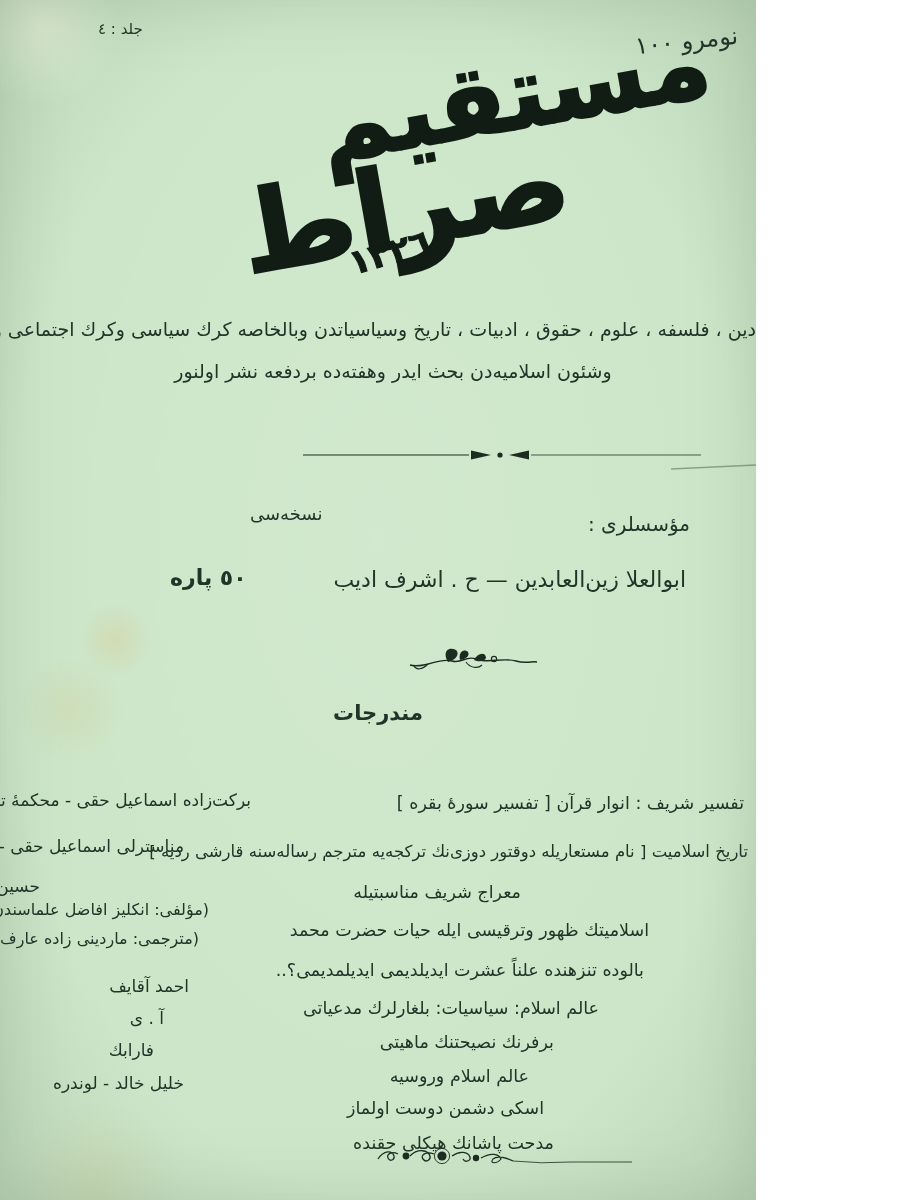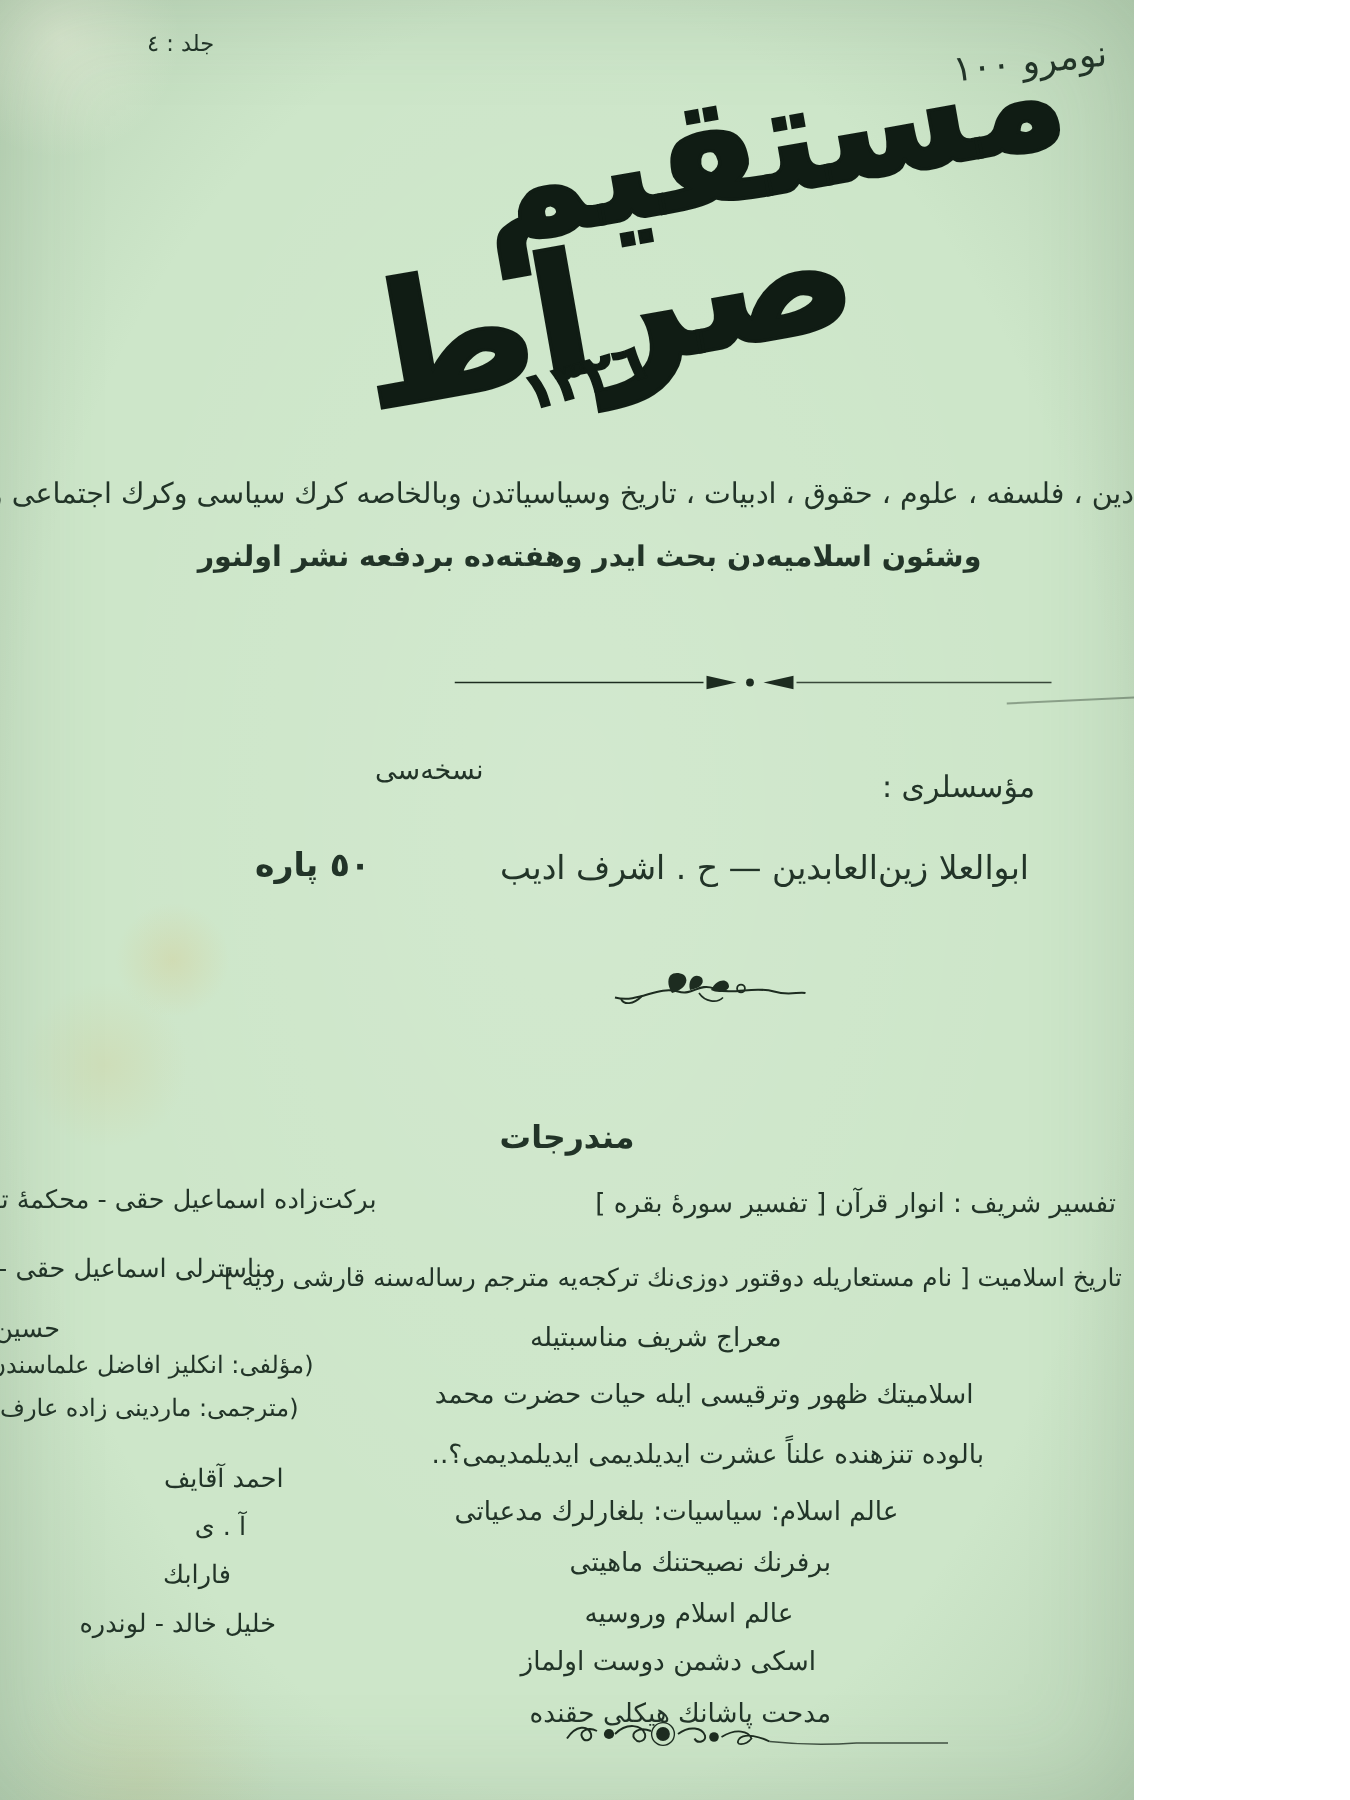--- a/index.html
+++ b/index.html
@@ -44,42 +44,42 @@
     position:absolute;left:118px;top:182px;
     font-size:34px;font-weight:bold;color:#101c14;
     transform:rotate(-16deg);
     -webkit-text-stroke:1px #101c14;
   }
   .subtitle{font-size:19px;padding-left:30px;}
   .founders-label{right:66px;top:512px;font-size:20px;}
   .founders-names{right:70px;top:566px;font-size:22px;}
   .copy-label{left:250px;top:503px;font-size:18px;}
   .price{left:170px;top:564px;font-size:22px;font-weight:bold;}
-  .contents-heading{top:745px;font-size:21px;font-weight:bold;}
+  .contents-heading{top:700px;font-size:21px;font-weight:bold;}
   .content-title{font-size:17.5px;}
   .content-author{font-size:17px;}
   .orn{position:absolute;}
   svg .ink{stroke:#1d2c20;}
 </style>
 </head>
 <body>
 
 <div class="page">
 
   <div class="txt" style="left:98px;top:20px;font-size:15px;">جلد : ٤</div>
   <div class="txt" style="right:18px;top:26px;font-size:24px;transform:rotate(-6deg);">نومرو ١٠٠</div>
 
   <div class="masthead">
     <span class="word word-top">مستقيم</span>
     <span class="word word-bottom">صراط</span>
     <span class="year">١٣٢٦</span>
   </div>
 
   <div class="txt center subtitle" style="top:318px;">دين ، فلسفه ، علوم ، حقوق ، ادبيات ، تاريخ وسياسياتدن وبالخاصه كرك سياسى وكرك اجتماعى ومدنى احوال</div>
-  <div class="txt center subtitle" style="top:360px;font-weight:bold;">وشئون اسلاميه‌دن بحث ايدر وهفته‌ده بردفعه نشر اولنور</div>
+  <div class="txt center subtitle" style="top:360px;">وشئون اسلاميه‌دن بحث ايدر وهفته‌ده بردفعه نشر اولنور</div>
 
   <div class="orn" style="left:303px;top:447px;">
     <svg width="400" height="16" viewBox="0 0 400 16">
       <path class="ink" d="M0 8 H166" stroke="#1d2c20" stroke-width="1.1" fill="none"></path>
       <polygon points="188,8 168,3.5 168,12.5" fill="#1d2c20"></polygon>
       <circle cx="197" cy="8" r="2.6" fill="#1d2c20"></circle>
       <polygon points="206,8 226,3.5 226,12.5" fill="#1d2c20"></polygon>
       <path class="ink" d="M228 8 H398" stroke="#1d2c20" stroke-width="0.9" fill="none" opacity="0.85"></path>
     </svg>
   </div>
@@ -106,21 +106,21 @@
       <path d="M58 14 C62 20 70 21 74 17" stroke="#1d2c20" stroke-width="1.1" fill="none"></path>
     </svg>
   </div>
 
   <div class="txt center contents-heading">مندرجات</div>
 
   <div class="txt content-title" style="right:12px;top:793px;">تفسير شريف : انوار قرآن [ تفسير سورهٔ بقره ]</div>
   <div class="txt content-title" style="right:8px;top:842px;font-size:16.5px;">تاريخ اسلاميت [ نام مستعاريله دوقتور دوزى‌نك تركجه‌يه مترجم رساله‌سنه قارشى رديه ]</div>
   <div class="txt content-title" style="right:235px;top:882px;">معراج شريف مناسبتيله</div>
   <div class="txt content-title" style="right:107px;top:920px;">اسلاميتك ظهور وترقيسى ايله حيات حضرت محمد</div>
-  <div class="txt content-title" style="right:100px;top:960px;">بالوده تنزهنده علناً عشرت ايديلديمى ايديلمديمى؟..</div>
+  <div class="txt content-title" style="right:112px;top:960px;">بالوده تنزهنده علناً عشرت ايديلديمى ايديلمديمى؟..</div>
   <div class="txt content-title" style="right:157px;top:998px;">عالم اسلام: سياسيات: بلغارلرك مدعياتى</div>
   <div class="txt content-title" style="right:202px;top:1032px;">برفرنك نصيحتنك ماهيتى</div>
   <div class="txt content-title" style="right:227px;top:1066px;">عالم اسلام وروسيه</div>
   <div class="txt content-title" style="right:212px;top:1098px;">اسكى دشمن دوست اولماز</div>
   <div class="txt content-title" style="right:202px;top:1133px;">مدحت پاشانك هيكلى حقنده</div>
 
   <div class="txt content-author" style="right:505px;top:790px;">بركت‌زاده اسماعيل حقى - محكمهٔ تمييز اعضاسندن</div>
   <div class="txt content-author" style="right:572px;top:836px;">مناسترلى اسماعيل حقى - اعياندن</div>
   <div class="txt content-author" style="right:716px;top:876px;">حسين وصاف</div>
   <div class="txt content-author" style="right:547px;top:900px;font-size:16px;">(مؤلفى: انكليز افاضل علماسندن دوقتور ايستانبس</div>

